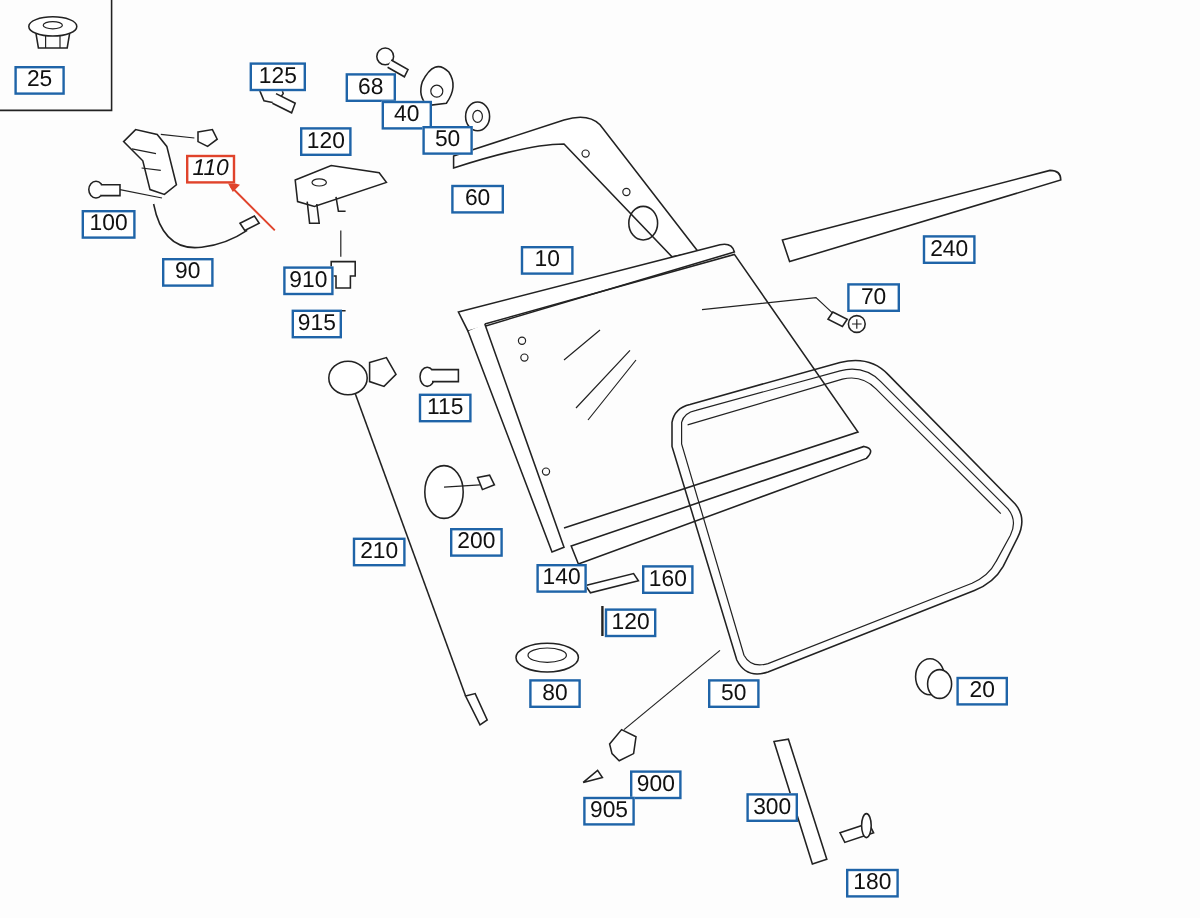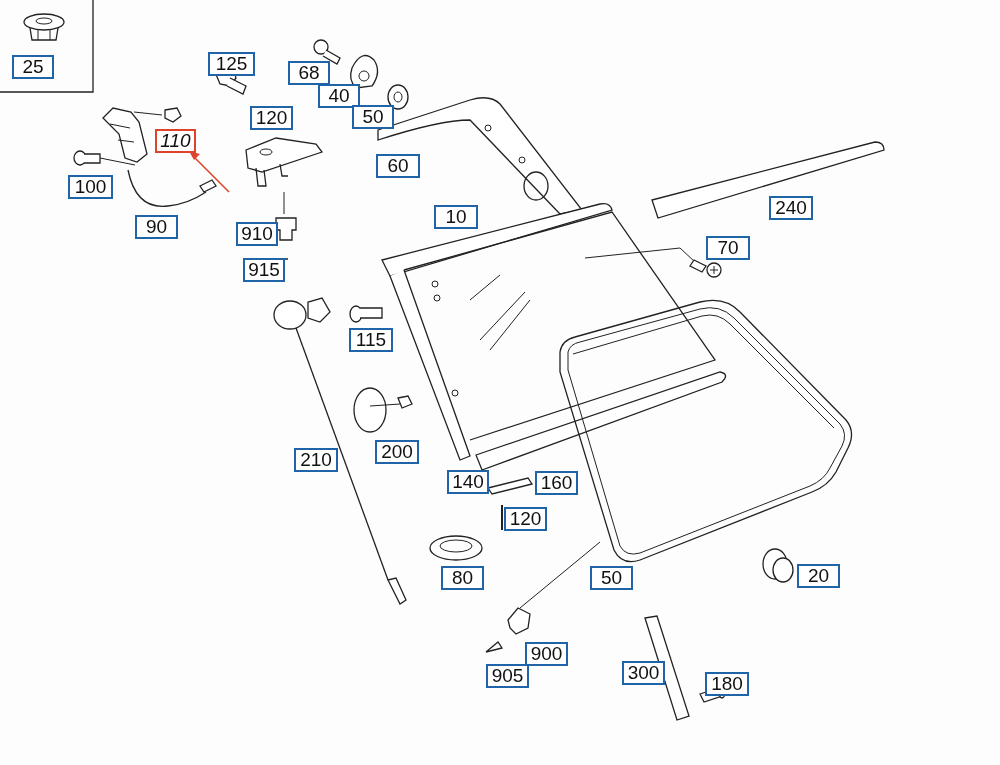--- a/index.html
+++ b/index.html
@@ -181,13 +181,13 @@
 <div class="lbl" style="left:375px;top:440px;width:34px">200</div>
 <div class="lbl" style="left:447px;top:470px;width:32px">140</div>
 <div class="lbl" style="left:535px;top:471px;width:33px">160</div>
 <div class="lbl" style="left:504px;top:507px;width:33px">120</div>
 <div class="lbl" style="left:441px;top:566px;width:33px">80</div>
 <div class="lbl" style="left:590px;top:566px;width:33px">50</div>
 <div class="lbl" style="left:797px;top:564px;width:33px">20</div>
 <div class="lbl" style="left:525px;top:642px;width:33px">900</div>
 <div class="lbl" style="left:486px;top:664px;width:33px">905</div>
 <div class="lbl" style="left:622px;top:661px;width:33px">300</div>
-<div class="lbl" style="left:705px;top:672px;width:34px">180</div>
+<div class="lbl" style="left:705px;top:724px;width:34px">180</div>
 
 </body></html>

